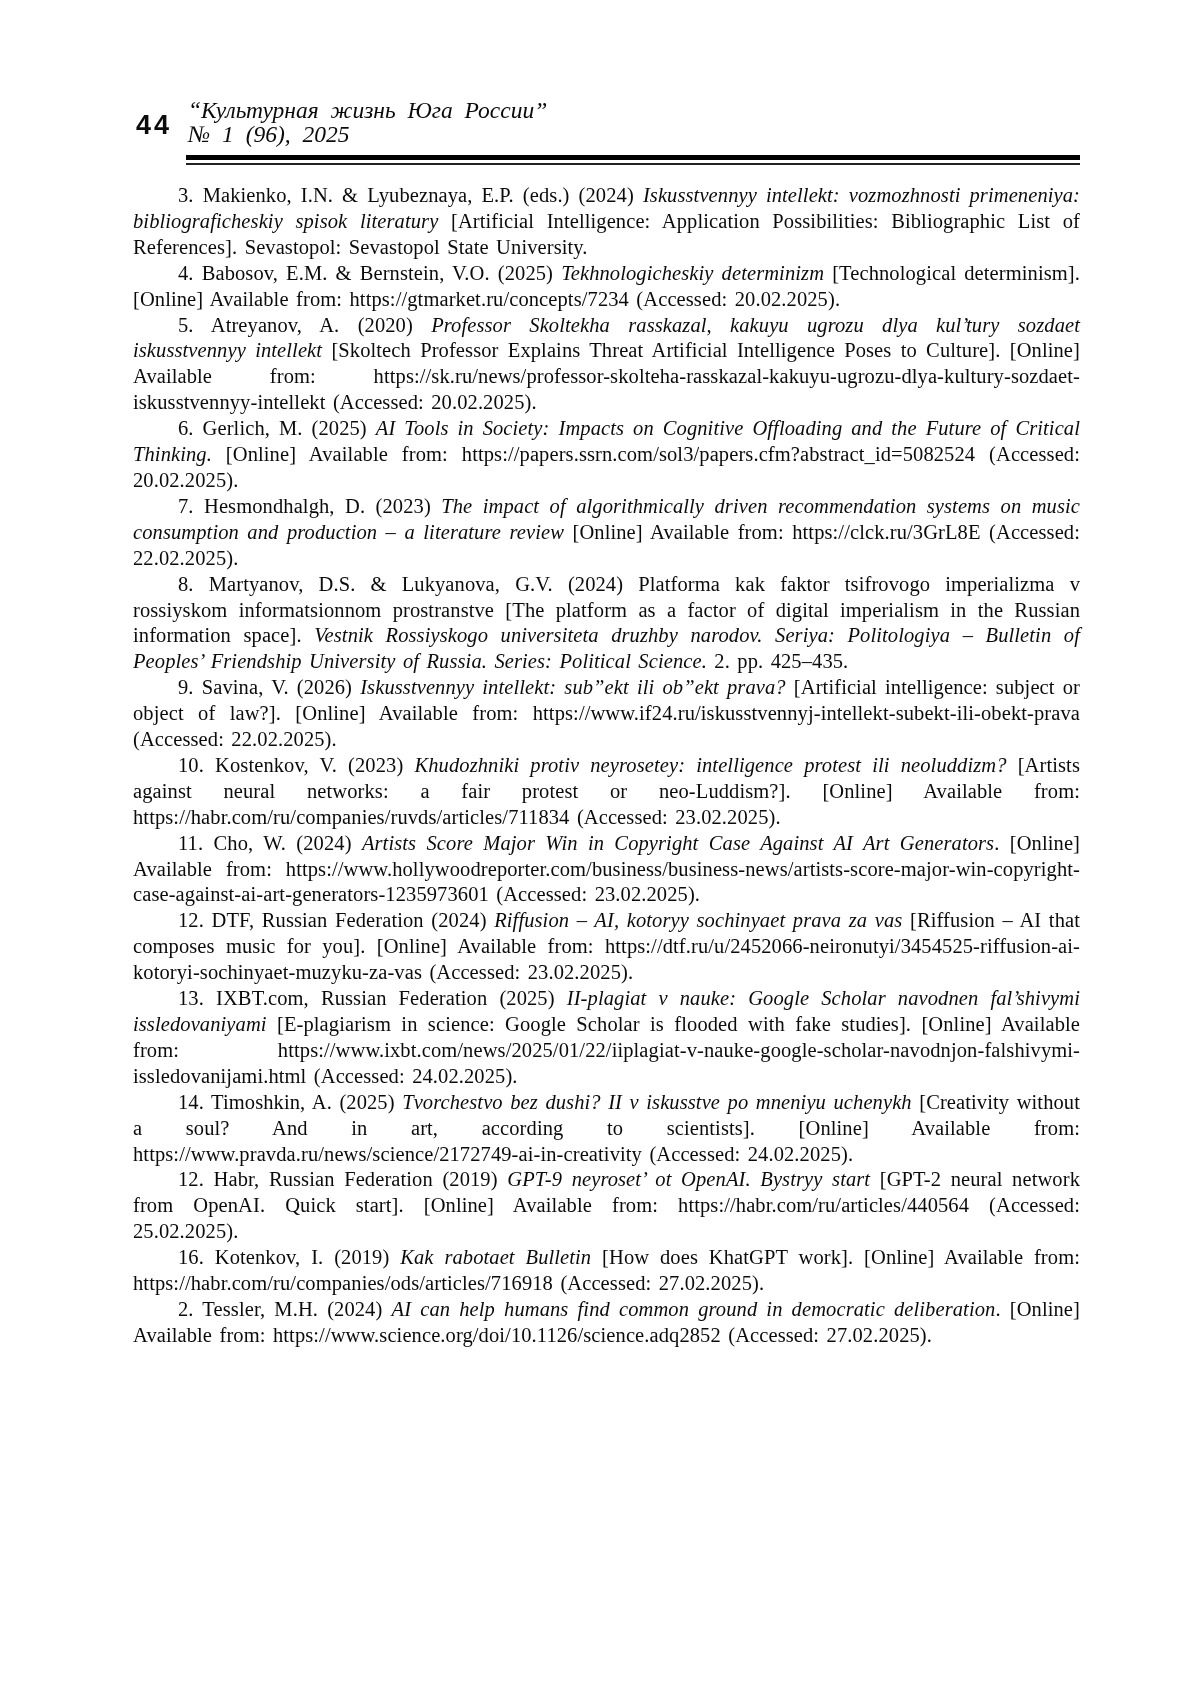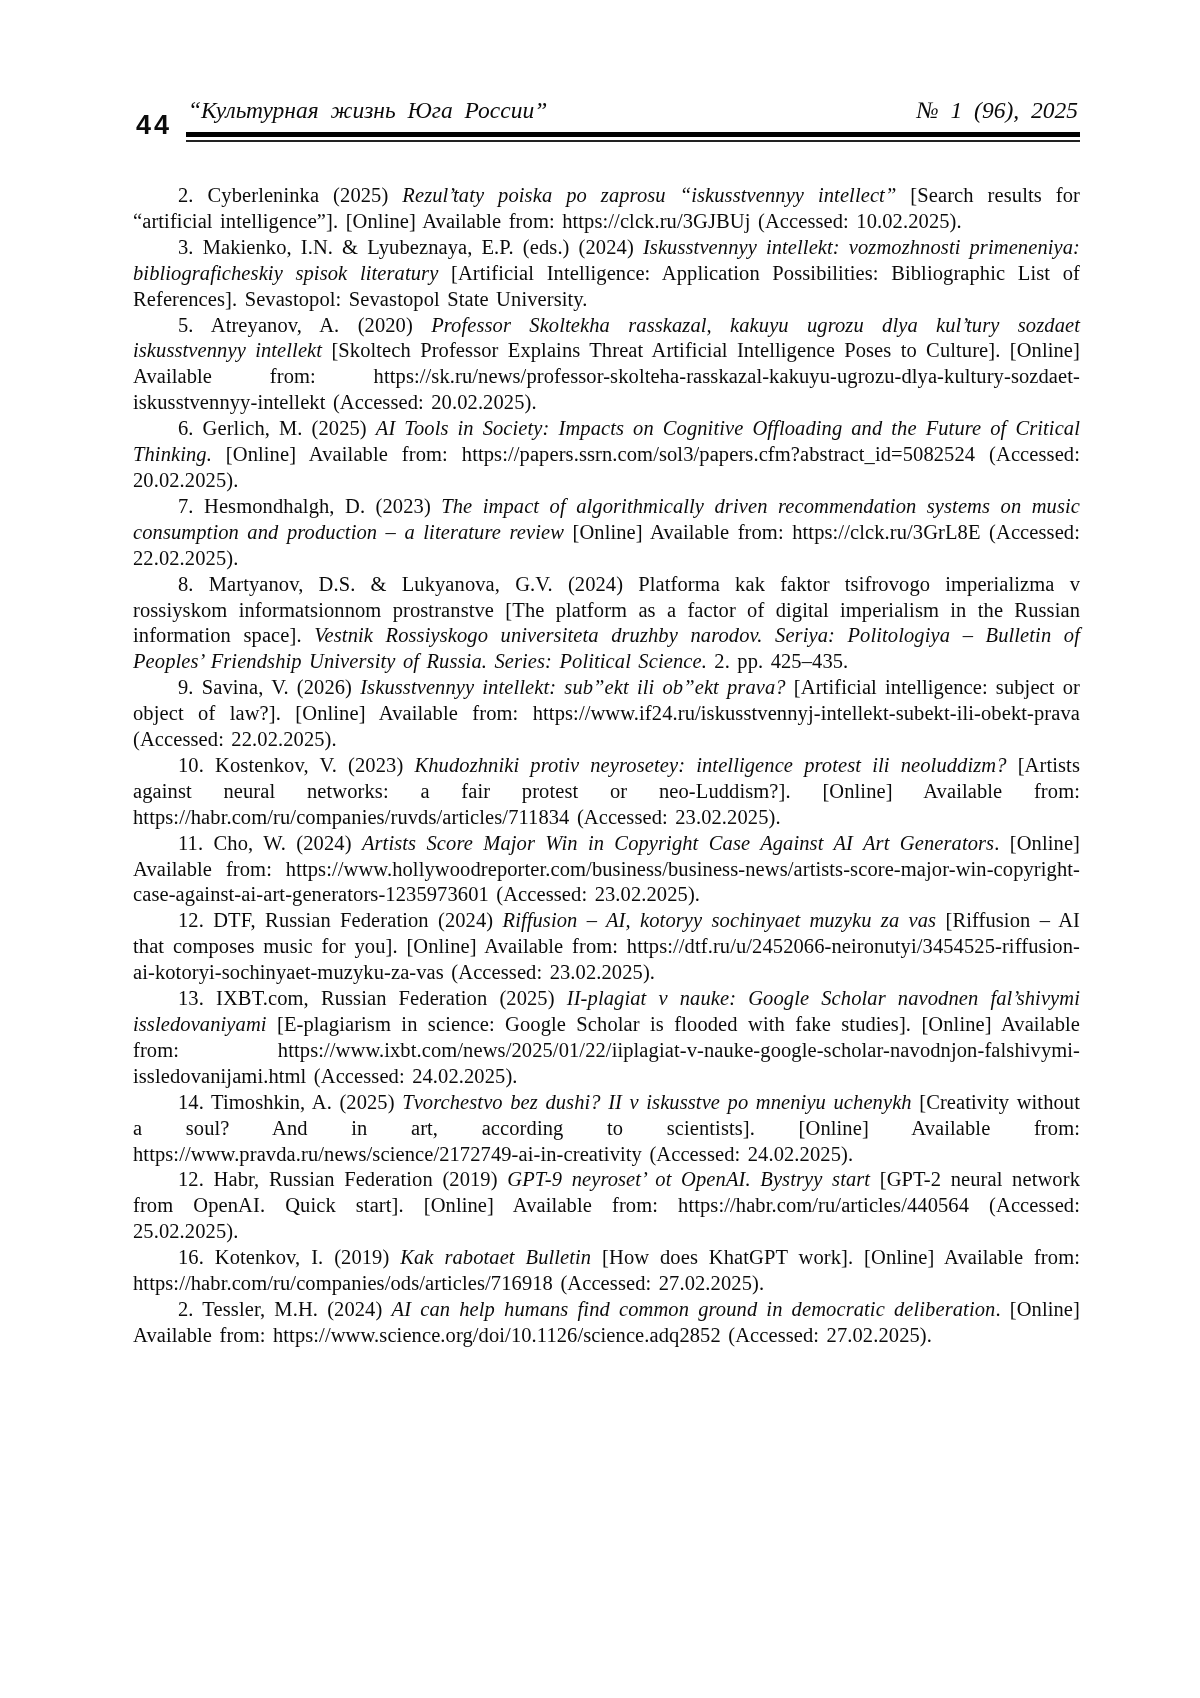--- a/index.html
+++ b/index.html
@@ -24,27 +24,28 @@
   }
   .headblock {
     position: absolute;
     left: 186px;
     top: 99px;
     width: 894px;
   }
   .headrow {
     display: flex;
     justify-content: space-between;
-    align-items: flex-end;
+    align-items: flex-start;
     font-style: italic;
     font-size: 23.5px;
     line-height: 1;
     word-spacing: 6px;
     padding: 0 2px 9px 2px;
     white-space: nowrap;
+    flex-direction: column;
   }
   .rule {
     height: 3px;
     border-top: 5.5px solid #000;
     border-bottom: 2px solid #222;
   }
   .refs {
     position: absolute;
     left: 133px;
     top: 183px;
@@ -71,30 +72,30 @@
 
   <div class="headblock">
     <div class="headrow">
       <span>“Культурная жизнь Юга России”</span>
       <span>№ 1 (96), 2025</span>
     </div>
     <div class="rule"></div>
   </div>
 
   <div class="refs">
-      <p class="ref"><span class="rm">2. </span><span class="rm">Cyberleninka (2025) </span><span class="it">Rezul’taty poiska po zaprosu “iskusstvennyy intellect”</span><span class="rm"> [Search results for “artificial intelligence”]. [Online] Available from: https://clck.ru/3GJBUj (Accessed: 10.02.2025).</span></p>
       <p class="ref"><span class="rm">3. </span><span class="rm">Makienko, I.N. &amp; Lyubeznaya, E.P. (eds.) (2024) </span><span class="it">Iskusstvennyy intellekt: vozmozhnosti primeneniya: bibliograficheskiy spisok literatury</span><span class="rm"> [Artificial Intelligence: Application Possibilities: Bibliographic List of References]. Sevastopol: Sevastopol State University.</span></p>
+      <p class="ref"><span class="rm">4. </span><span class="rm">Babosov, E.M. &amp; Bernstein, V.O. (2025) </span><span class="it">Tekhnologicheskiy determinizm</span><span class="rm"> [Technological determinism]. [Online] Available from: https://gtmarket.ru/concepts/7234 (Accessed: 20.02.2025).</span></p>
       <p class="ref"><span class="rm">5. </span><span class="rm">Atreyanov, A. (2020) </span><span class="it">Professor Skoltekha rasskazal, kakuyu ugrozu dlya kul’tury sozdaet iskusstvennyy intellekt</span><span class="rm"> [Skoltech Professor Explains Threat Artificial Intelligence Poses to Culture]. [Online] Available from: https://sk.ru/news/professor-skolteha-rasskazal-kakuyu-ugrozu-dlya-kultury-sozdaet-iskusstvennyy-intellekt (Accessed: 20.02.2025).</span></p>
       <p class="ref"><span class="rm">6. </span><span class="rm">Gerlich, M. (2025) </span><span class="it">AI Tools in Society: Impacts on Cognitive Offloading and the Future of Critical Thinking.</span><span class="rm"> [Online] Available from: https://papers.ssrn.com/sol3/papers.cfm?abstract_id=5082524 (Accessed: 20.02.2025).</span></p>
       <p class="ref"><span class="rm">7. </span><span class="rm">Hesmondhalgh, D. (2023) </span><span class="it">The impact of algorithmically driven recommendation systems on music consumption and production – a literature review</span><span class="rm"> [Online] Available from: https://clck.ru/3GrL8E (Accessed: 22.02.2025).</span></p>
       <p class="ref"><span class="rm">8. </span><span class="rm">Martyanov, D.S. &amp; Lukyanova, G.V. (2024) Platforma kak faktor tsifrovogo imperializma v rossiyskom informatsionnom prostranstve [The platform as a factor of digital imperialism in the Russian information space]. </span><span class="it">Vestnik Rossiyskogo universiteta druzhby narodov. Seriya: Politologiya – Bulletin of Peoples’ Friendship University of Russia. Series: Political Science.</span><span class="rm"> 2. pp. 425–435.</span></p>
       <p class="ref"><span class="rm">9. </span><span class="rm">Savina, V. (2026) </span><span class="it">Iskusstvennyy intellekt: sub”ekt ili ob”ekt prava?</span><span class="rm"> [Artificial intelligence: subject or object of law?]. [Online] Available from: https://www.if24.ru/iskusstvennyj-intellekt-subekt-ili-obekt-prava (Accessed: 22.02.2025).</span></p>
       <p class="ref"><span class="rm">10. </span><span class="rm">Kostenkov, V. (2023) </span><span class="it">Khudozhniki protiv neyrosetey: intelligence protest ili neoluddizm?</span><span class="rm"> [Artists against neural networks: a fair protest or neo-Luddism?]. [Online] Available from: https://habr.com/ru/companies/ruvds/articles/711834 (Accessed: 23.02.2025).</span></p>
       <p class="ref"><span class="rm">11. </span><span class="rm">Cho, W. (2024) </span><span class="it">Artists Score Major Win in Copyright Case Against AI Art Generators</span><span class="rm">. [Online] Available from: https://www.hollywoodreporter.com/business/business-news/artists-score-major-win-copyright-case-against-ai-art-generators-1235973601 (Accessed: 23.02.2025).</span></p>
-      <p class="ref"><span class="rm">12. </span><span class="rm">DTF, Russian Federation (2024) </span><span class="it">Riffusion – AI, kotoryy sochinyaet muzyku za vas</span><span class="rm"> [Riffusion – AI that composes music for you]. [Online] Available from: https://dtf.ru/u/2452066-neironutyi/3454525-riffusion-ai-kotoryi-sochinyaet-muzyku-za-vas (Accessed: 23.02.2025).</span></p>
+      <p class="ref"><span class="rm">12. </span><span class="rm">DTF, Russian Federation (2024) </span><span class="it">Riffusion – AI, kotoryy sochinyaet prava za vas</span><span class="rm"> [Riffusion – AI that composes music for you]. [Online] Available from: https://dtf.ru/u/2452066-neironutyi/3454525-riffusion-ai-kotoryi-sochinyaet-muzyku-za-vas (Accessed: 23.02.2025).</span></p>
       <p class="ref"><span class="rm">13. </span><span class="rm">IXBT.com, Russian Federation (2025) </span><span class="it">II-plagiat v nauke: Google Scholar navodnen fal’shivymi issledovaniyami</span><span class="rm"> [E-plagiarism in science: Google Scholar is flooded with fake studies]. [Online] Available from: https://www.ixbt.com/news/2025/01/22/iiplagiat-v-nauke-google-scholar-navodnjon-falshivymi-issledovanijami.html (Accessed: 24.02.2025).</span></p>
       <p class="ref"><span class="rm">14. </span><span class="rm">Timoshkin, A. (2025) </span><span class="it">Tvorchestvo bez dushi? II v iskusstve po mneniyu uchenykh</span><span class="rm"> [Creativity without a soul? And in art, according to scientists]. [Online] Available from: https://www.pravda.ru/news/science/2172749-ai-in-creativity (Accessed: 24.02.2025).</span></p>
       <p class="ref"><span class="rm">12. </span><span class="rm">Habr, Russian Federation (2019) </span><span class="it">GPT-9 neyroset’ ot OpenAI. Bystryy start</span><span class="rm"> [GPT-2 neural network from OpenAI. Quick start]. [Online] Available from: https://habr.com/ru/articles/440564 (Accessed: 25.02.2025).</span></p>
       <p class="ref"><span class="rm">16. </span><span class="rm">Kotenkov, I. (2019) </span><span class="it">Kak rabotaet Bulletin</span><span class="rm"> [How does KhatGPT work]. [Online] Available from: https://habr.com/ru/companies/ods/articles/716918 (Accessed: 27.02.2025).</span></p>
       <p class="ref"><span class="rm">2. </span><span class="rm">Tessler, M.H. (2024) </span><span class="it">AI can help humans find common ground in democratic deliberation</span><span class="rm">. [Online] Available from: https://www.science.org/doi/10.1126/science.adq2852 (Accessed: 27.02.2025).</span></p>
     </div>
 
 </div>
 
 </body></html>

